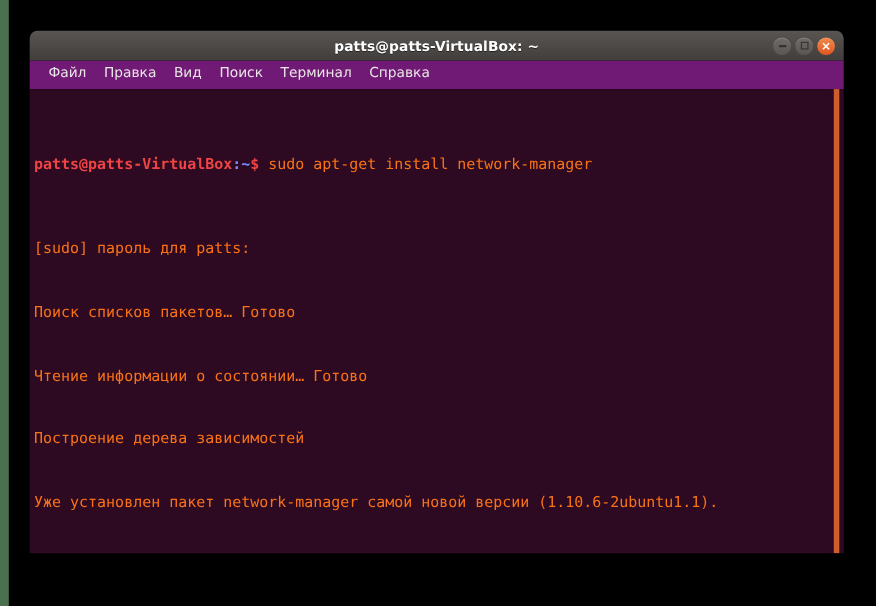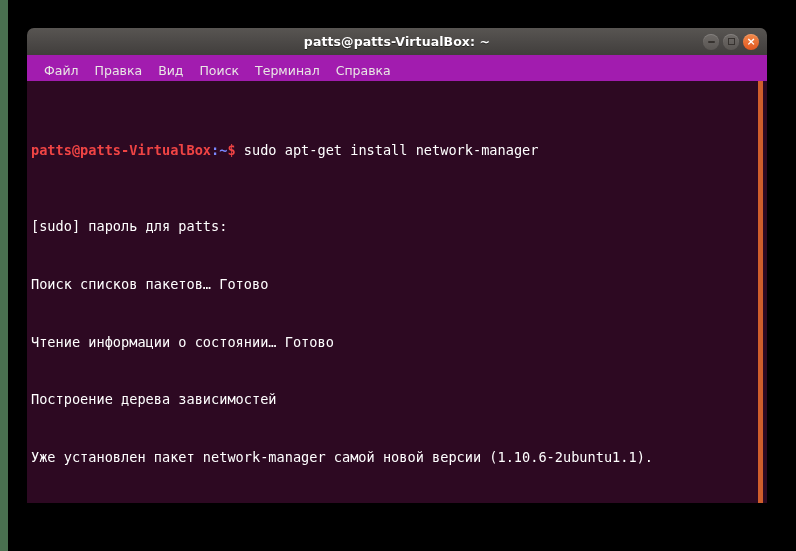--- a/index.html
+++ b/index.html
@@ -103,23 +103,23 @@
     font-family: "DejaVu Sans", sans-serif;
     font-size: 11px;
     font-weight: bold;
     line-height: 11px;
     margin-top: -1px;
   }
 
   
   .menubar {
     height: 26px;
-    background: #a21caf;
-    display: flex;
-    align-items: flex-end;
+    background: #701a75;
+    display: flex;
+    align-items: flex-start;
     padding-left: 9px;
     gap: 0;
   }
   .menu-item {
     color: #e9e7e5;
     font-family: "DejaVu Sans", sans-serif;
     font-size: 12.5px;
     padding: 3px 8px;
     white-space: nowrap;
     user-select: none;
@@ -141,21 +141,21 @@
     font-family: "DejaVu Sans Mono", monospace;
     font-size: 13.6px;
     line-height: 19.2px;
     white-space: pre;
     color: #d8d2d0;
   }
   .line { height: 19.2px; }
 
   .c-prompt { color: #ef4444; font-weight: bold; }
   .c-path   { color: #7b88ff; font-weight: bold; }
-  .c-white  { color: #ffffff; }
+  .c-white  { color: #f97316; }
 
   
   .term-scrollbar {
     position: absolute;
     right: 0px;
     top: 0;
     width: 13px;
     height: 100%;
     background: #2d0922;
   }

